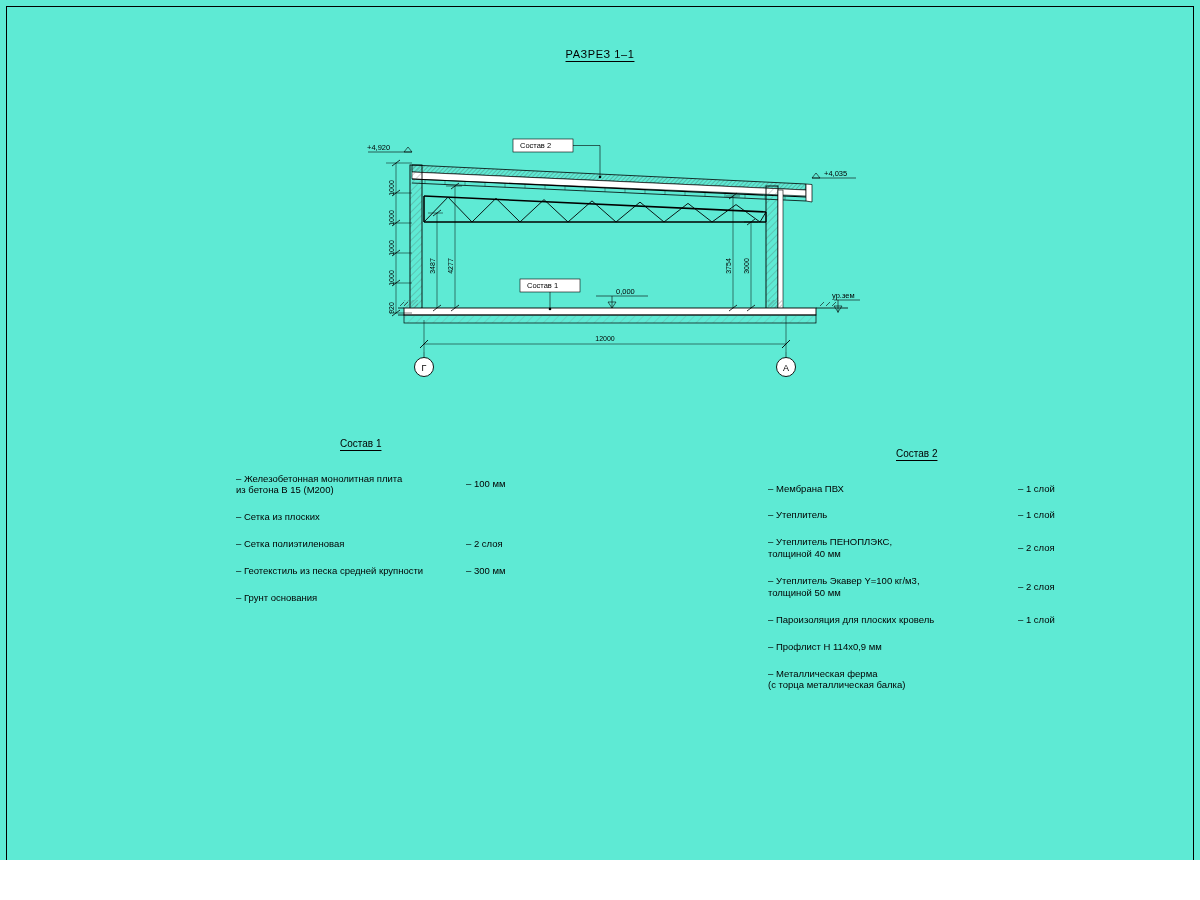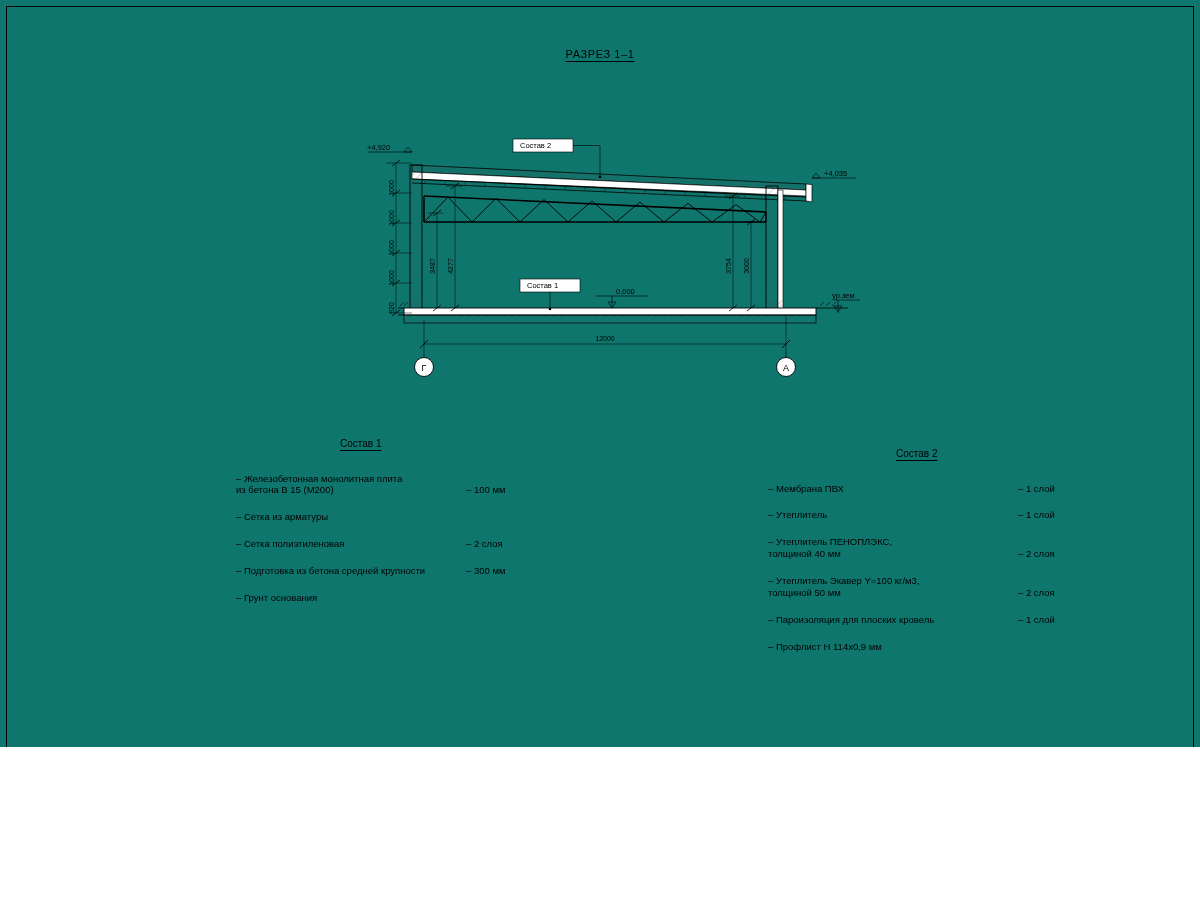--- a/index.html
+++ b/index.html
@@ -7,22 +7,22 @@
     padding: 0;
     background: #ffffff;
   }
   body {
     font-family: "Liberation Sans", sans-serif;
     color: #000000;
   }
   #page {
     position: relative;
     width: 1200px;
-    height: 747px;
-    background: #0f766e;
+    height: 860px;
+    background: #5eead4;
     overflow: hidden;
   }
   .frame {
     position: absolute;
     left: 6px;
     top: 6px;
     width: 1188px;
     height: 888px;
     border: 1px solid #000000;
     box-sizing: border-box;
@@ -53,21 +53,21 @@
   }
   .legend .legend-title {
     text-decoration: underline;
     text-underline-offset: 3px;
     font-size: 10px;
     margin-bottom: 22px;
     display: inline-block;
   }
   .legend-row {
     display: flex;
-    align-items: flex-end;
+    align-items: center;
     margin-bottom: 15px;
   }
   .legend-row .txt {
     width: 230px;
     white-space: pre-line;
   }
   .legend-row .qty {
     width: 80px;
     white-space: nowrap;
   }
@@ -303,29 +303,29 @@
   </svg>
 
   <div class="legend" id="legend1">
     <div class="legend-title">Состав 1</div>
     <div class="legend-row">
       <div class="txt">– Железобетонная  монолитная плита
    из бетона В 15 (М200)</div>
       <div class="qty">– 100 мм</div>
     </div>
     <div class="legend-row">
-      <div class="txt">– Сетка из арматуры</div>
+      <div class="txt">– Сетка из плоских</div>
       <div class="qty"></div>
     </div>
     <div class="legend-row">
       <div class="txt">– Сетка полиэтиленовая</div>
       <div class="qty">– 2 слоя</div>
     </div>
     <div class="legend-row">
-      <div class="txt">– Подготовка из бетона средней крупности</div>
+      <div class="txt">– Геотекстиль из песка средней крупности</div>
       <div class="qty">– 300 мм</div>
     </div>
     <div class="legend-row">
       <div class="txt">– Грунт основания</div>
       <div class="qty"></div>
     </div>
   </div>
 
   <div class="legend" id="legend2">
     <div class="legend-title">Состав 2</div>
@@ -348,15 +348,20 @@
       <div class="qty">– 2 слоя</div>
     </div>
     <div class="legend-row">
       <div class="txt">– Пароизоляция для плоских кровель</div>
       <div class="qty">– 1 слой</div>
     </div>
     <div class="legend-row">
       <div class="txt">– Профлист Н 114х0,9 мм</div>
       <div class="qty"></div>
     </div>
+    <div class="legend-row">
+      <div class="txt">– Металлическая ферма
+   (с торца металлическая балка)</div>
+      <div class="qty"></div>
+    </div>
   </div>
 
 </div>
 
 </body></html>

